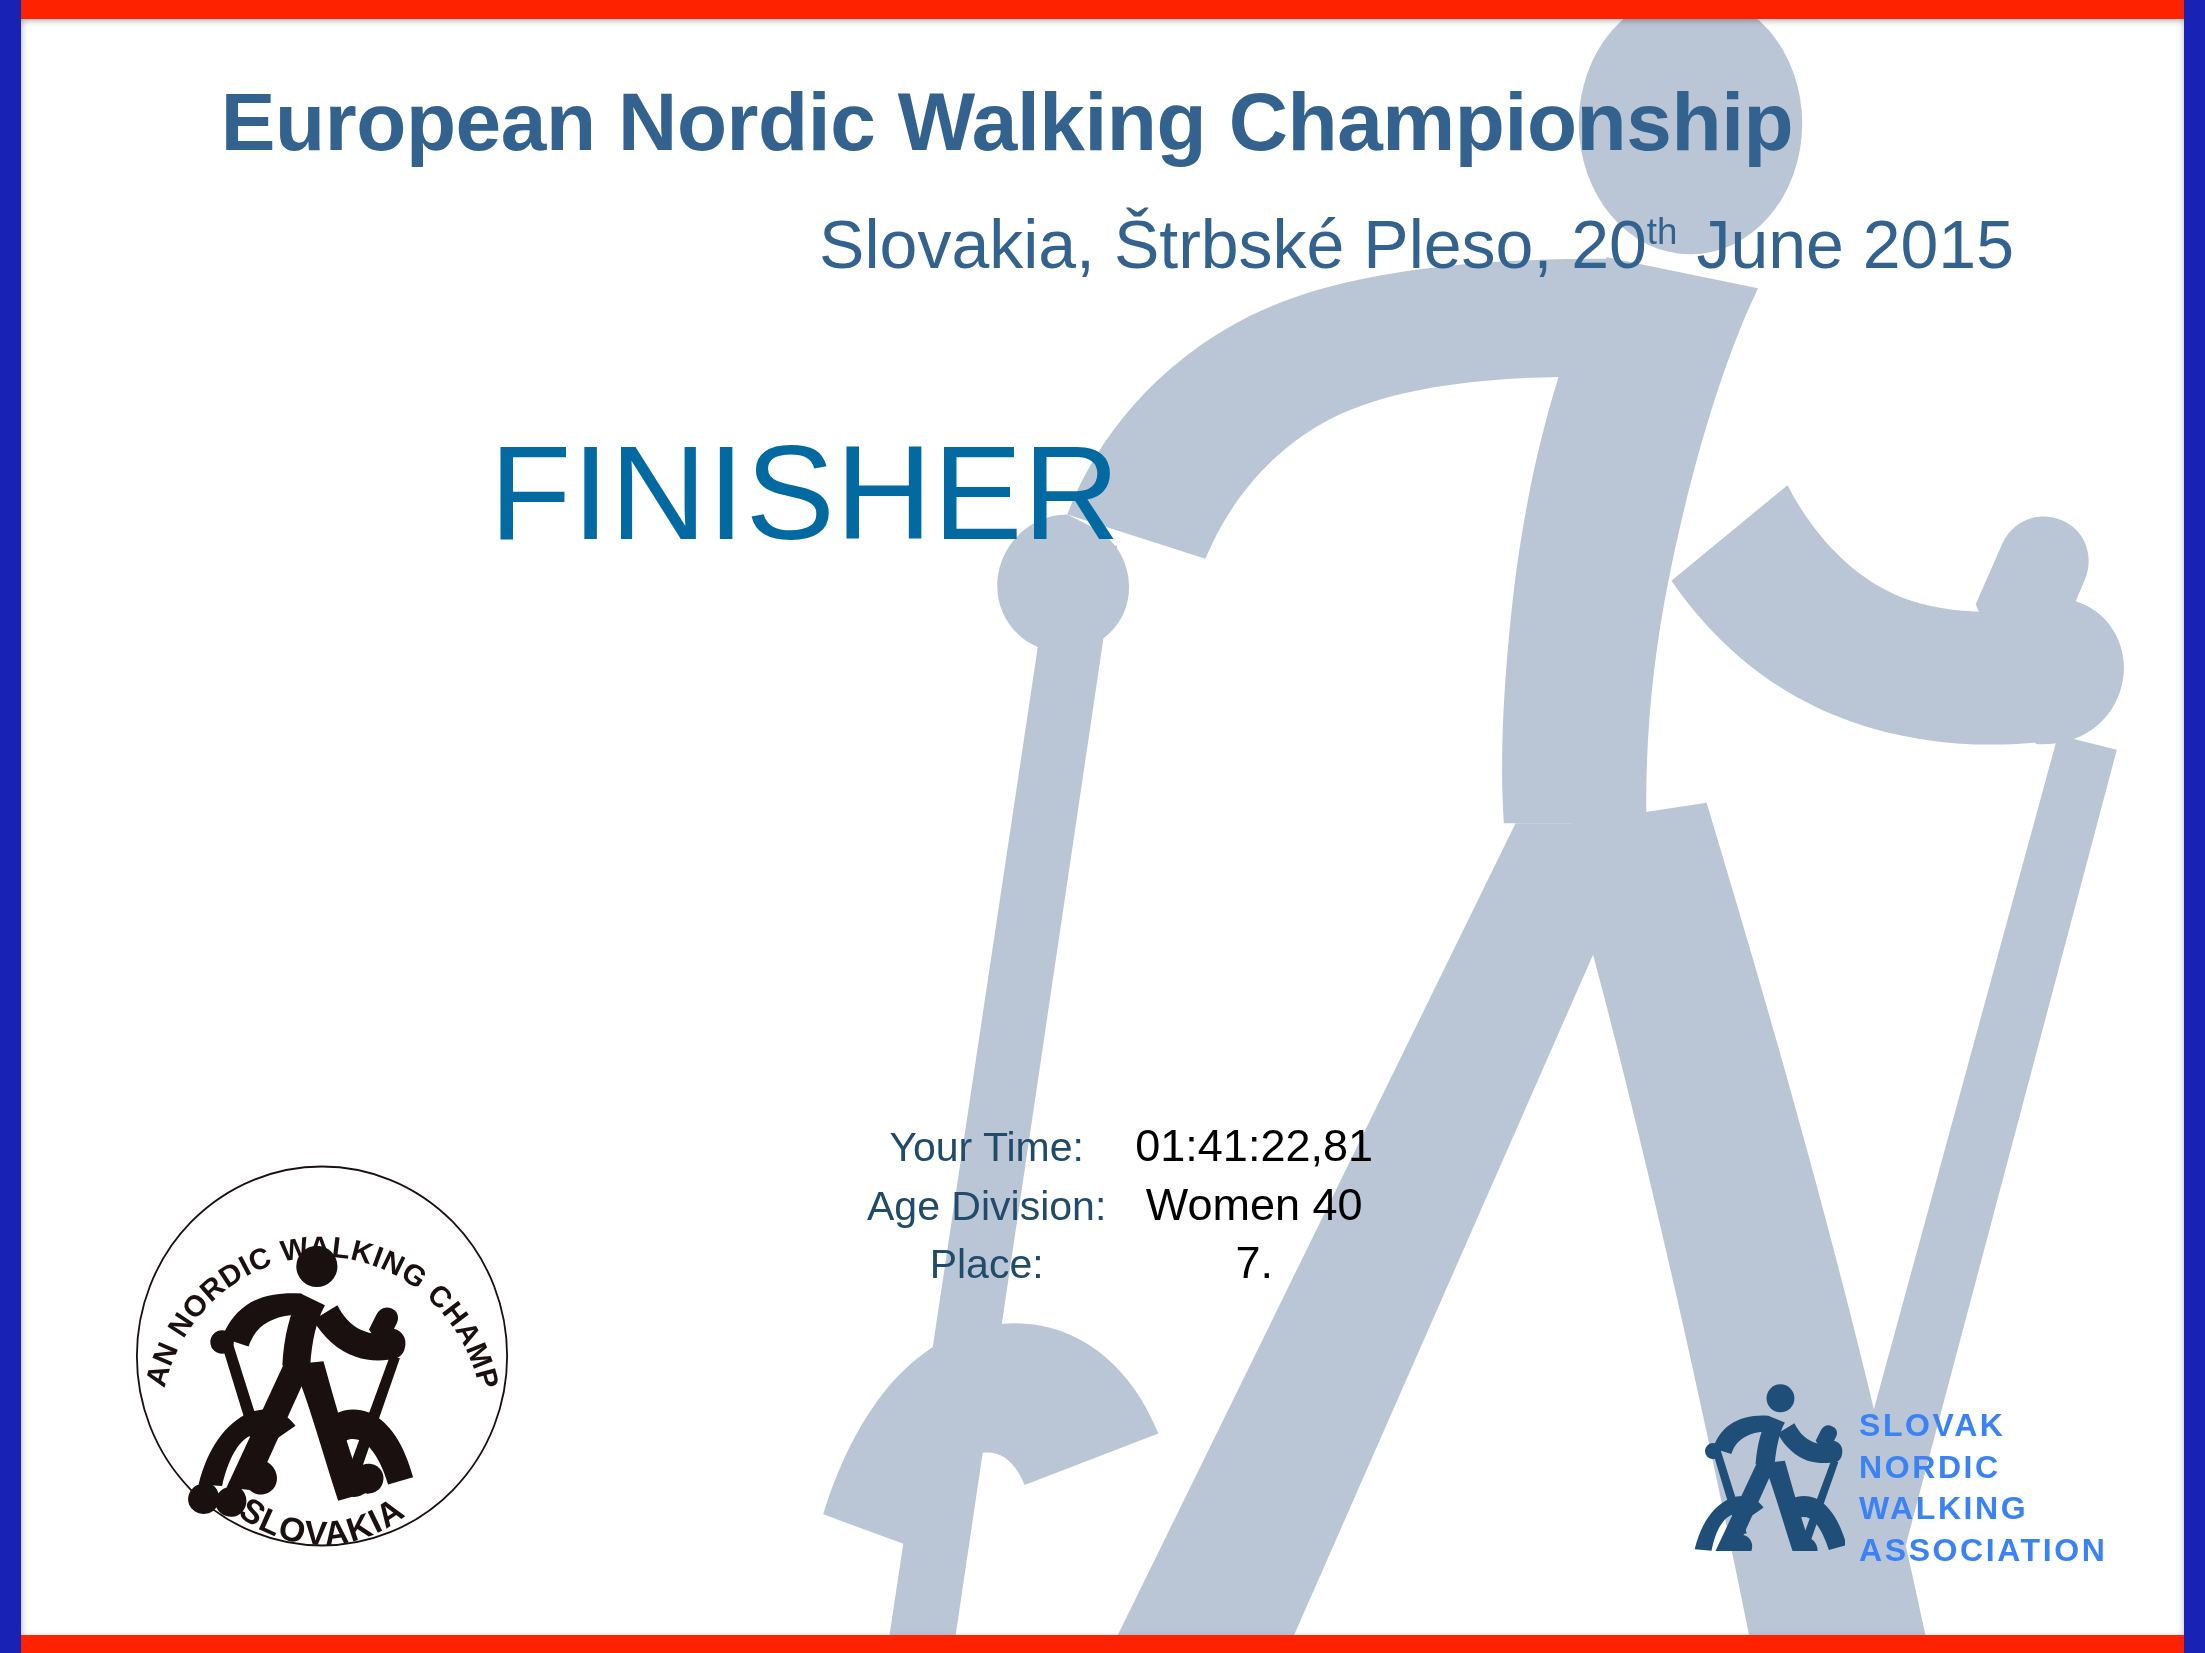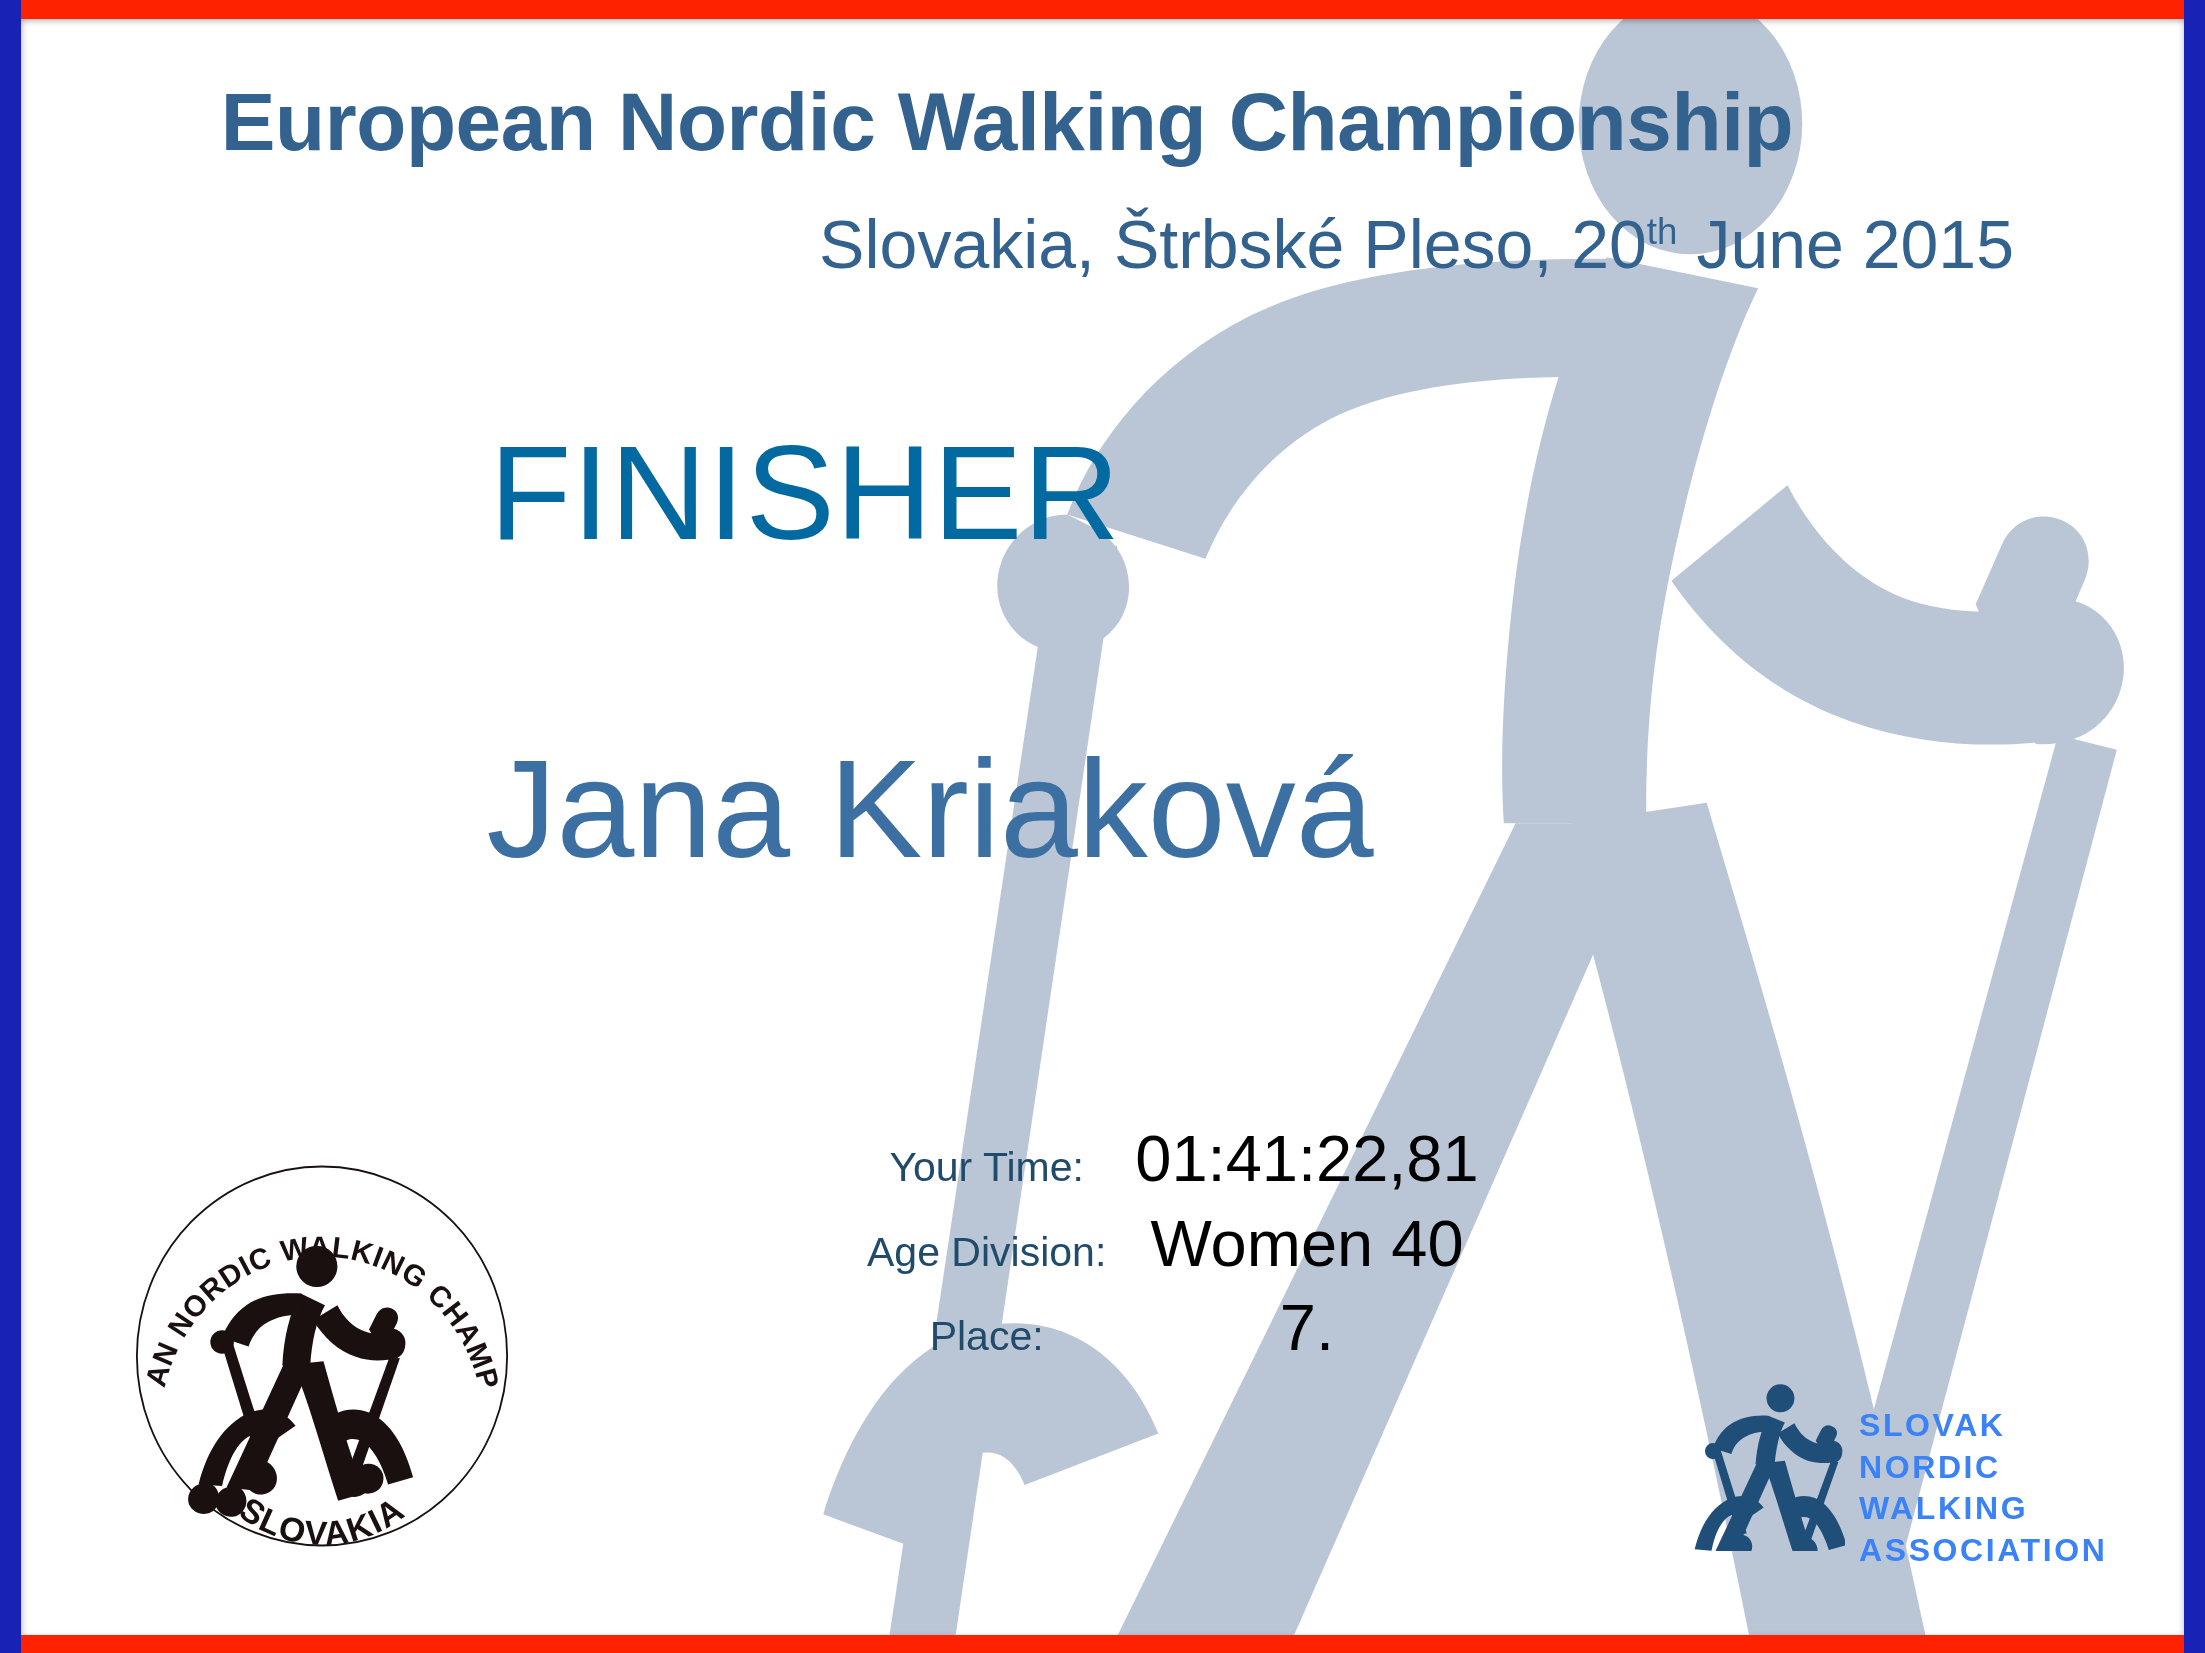--- a/index.html
+++ b/index.html
@@ -149,21 +149,21 @@
     vertical-align: baseline;
     line-height: 1.30;
     white-space: nowrap;
   }
   .results .r-label {
     font-size: 41px;
     color: #214B6B;
     padding-right: 29px;
   }
   .results .r-value {
-    font-size: 65px;
+    font-size: 45px;
     color: #000000;
   }
 
   
   #enwc-logo {
     position: absolute;
     left: 131px;
     top: 1161px;
     width: 382px;
     height: 390px;
@@ -283,21 +283,20 @@
   </svg>
 
   <div id="content">
 
     <div class="title">European Nordic Walking Championship</div>
 
     <div class="subtitle"><span>Slovakia, Štrbské Pleso, 20</span><sup>th</sup><span> June 2015</span></div>
 
     <div class="finisher">FINISHER</div>
 
-    <div class="athlete-name">Jana Kriaková</div>
 
     <div class="results">
       <table>
         <tbody>
           <tr>
             <td class="r-label">Your Time:</td>
             <td class="r-value">01:41:22,81</td>
           </tr>
           <tr>
             <td class="r-label">Age Division:</td>

